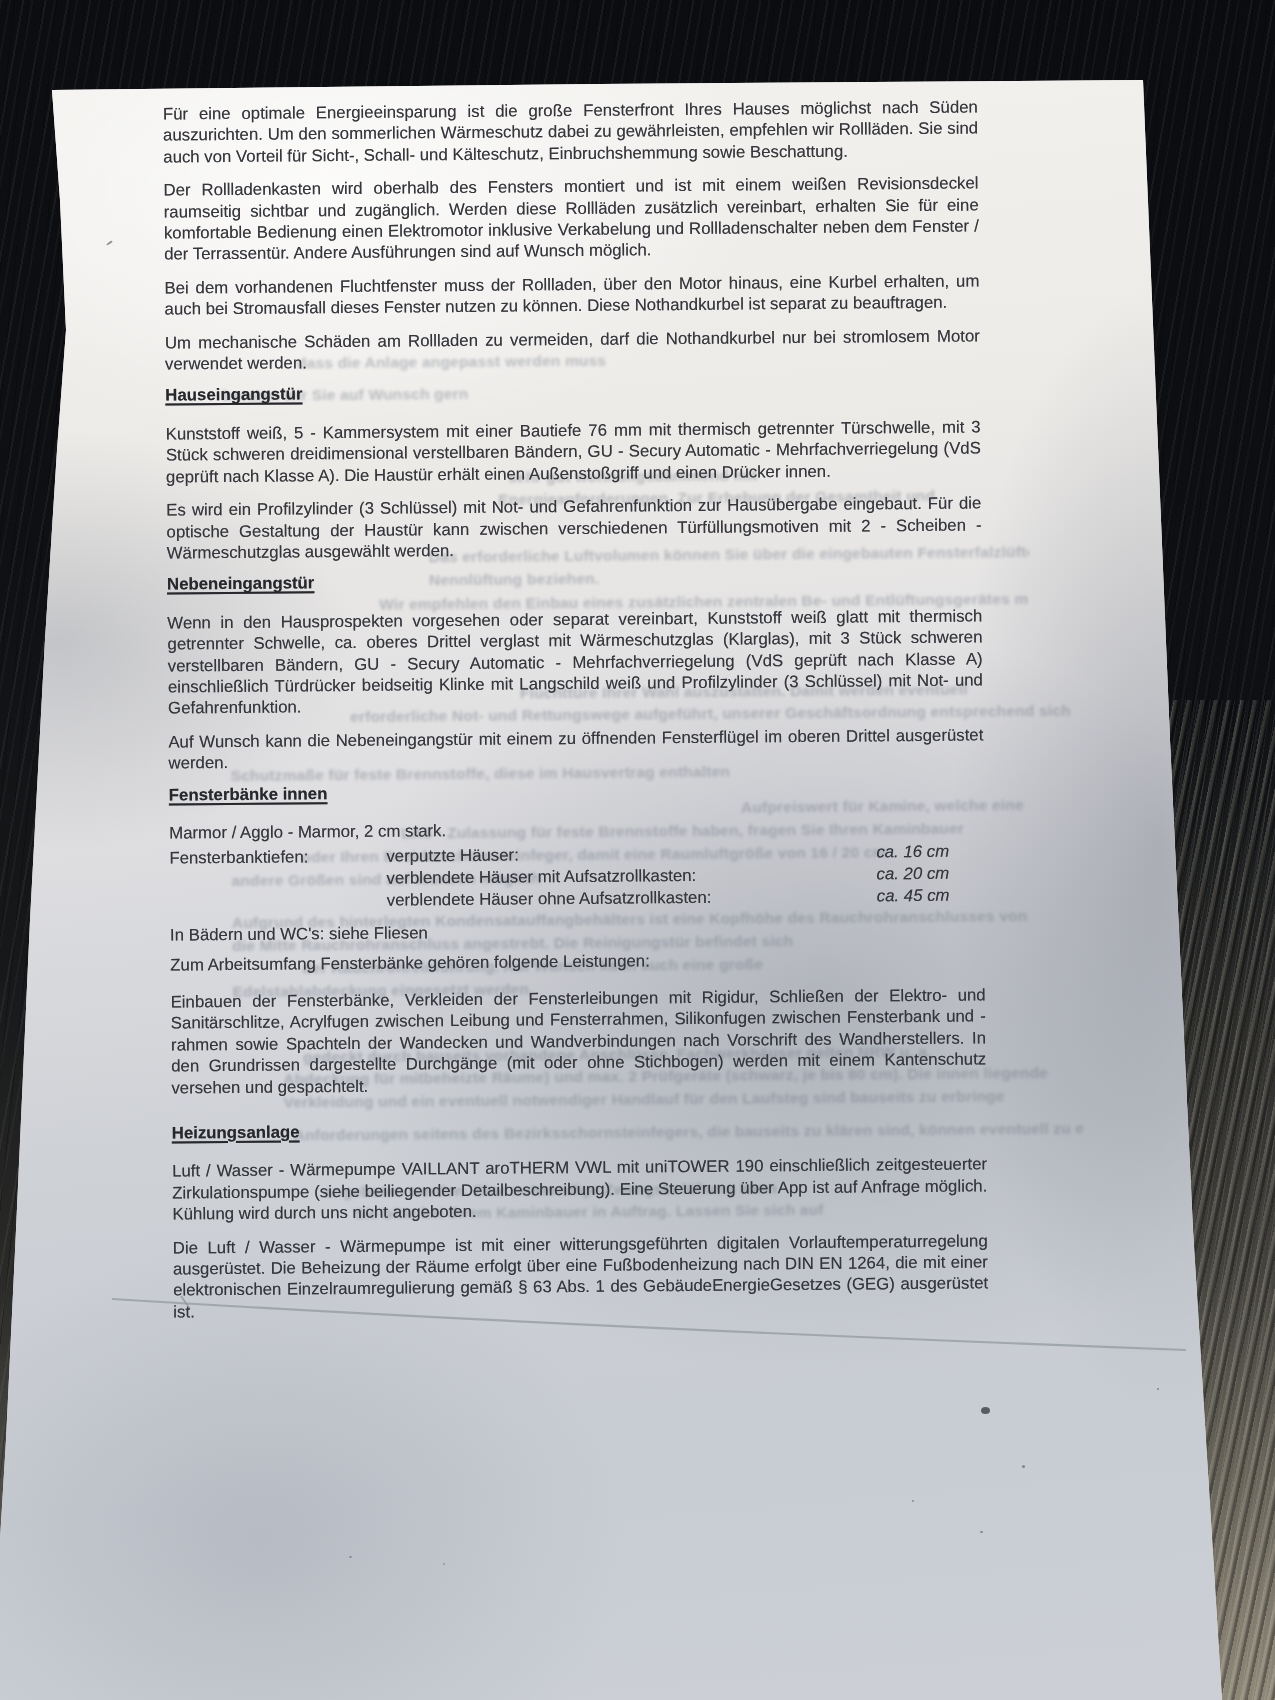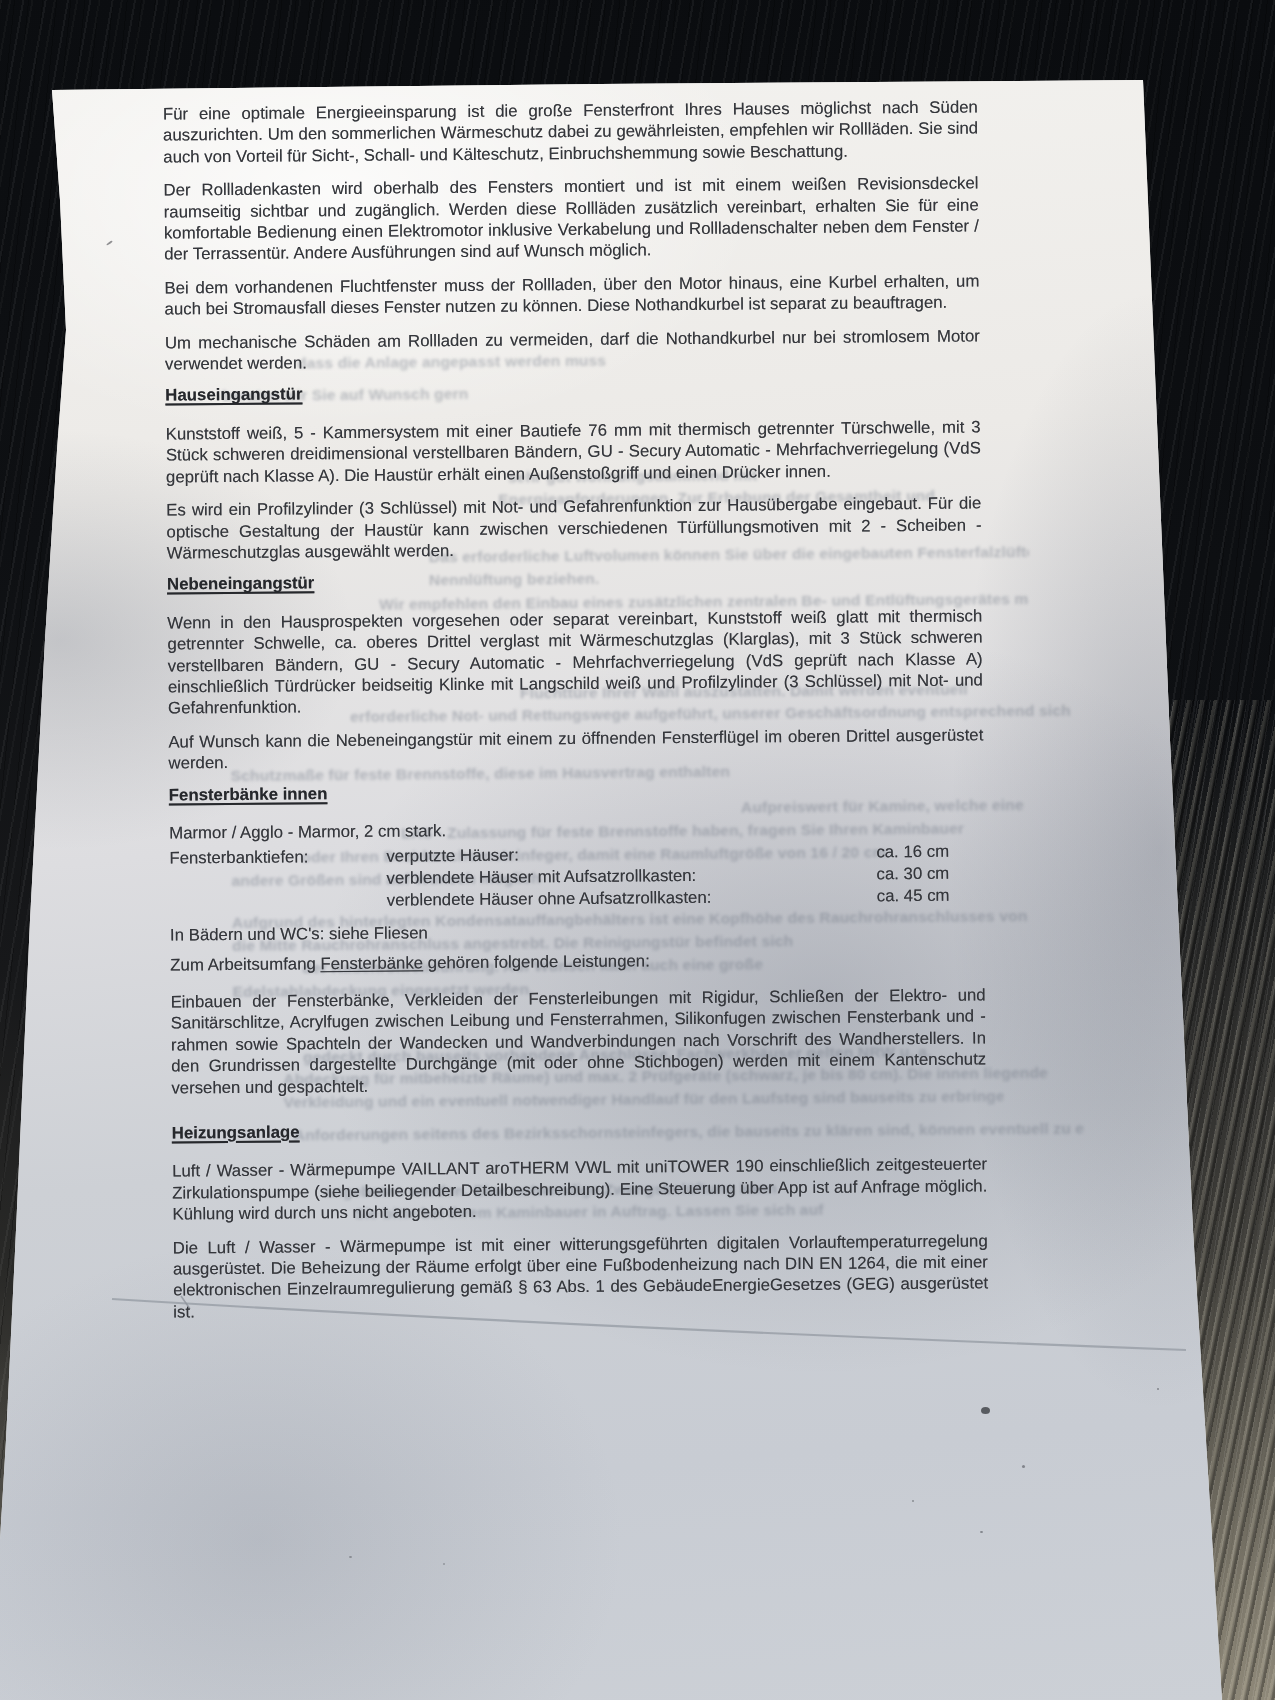--- a/index.html
+++ b/index.html
@@ -45,26 +45,26 @@
     transform:rotate(-0.5deg);transform-origin:408px 600px;
     color:#34363b;font-size:16.8px;line-height:21.4px;
     text-shadow:0 0 .5px rgba(47,49,54,.55);
   }
   .content p{margin:0 0 12px 0;text-align:justify;}
   .content p.short{text-align:left;}
   h2.hd{
     font-size:16.8px;margin:10px 0 17px 0;color:#26282c;
     text-decoration:underline;text-decoration-thickness:1.5px;text-underline-offset:3px;
   }
-  .u{text-decoration:underline;text-underline-offset:2px;}
+  .u{text-underline-offset:2px;}
   .fb-table{margin:0 0 12px 0;}
   .fb-row{display:flex;line-height:21.6px;}
   .fb-c1{width:217px;flex:none;}
   .fb-c2{flex:1 1 auto;}
-  .fb-c3{width:108px;flex:none;margin-left:auto;}
+  .fb-c3{width:108px;flex:none;margin-left:auto;font-style:italic;}
   .mb4{margin-bottom:4px !important;}
   .mb6{margin-bottom:6px !important;}
   .mb8{margin-bottom:8px !important;}
   .mb16{margin-bottom:16px !important;}
   .mt14{margin-top:24px !important;}
   .pencil{position:absolute;inset:0;pointer-events:none;}
   .speck{position:absolute;background:#3c3e43;border-radius:50%;opacity:.8;}
 </style>
 </head>
 <body>
@@ -133,21 +133,21 @@
 
     <div class="fb-table">
       <div class="fb-row">
         <span class="fb-c1">Fensterbanktiefen:</span>
         <span class="fb-c2">verputzte Häuser:</span>
         <span class="fb-c3">ca. 16 cm</span>
       </div>
       <div class="fb-row">
         <span class="fb-c1"></span>
         <span class="fb-c2">verblendete Häuser mit Aufsatzrollkasten:</span>
-        <span class="fb-c3">ca. 30 cm</span>
+        <span class="fb-c3">ca. 20 cm</span>
       </div>
       <div class="fb-row">
         <span class="fb-c1"></span>
         <span class="fb-c2">verblendete Häuser ohne Aufsatzrollkasten:</span>
         <span class="fb-c3">ca. 45 cm</span>
       </div>
     </div>
 
     <p class="short mb8">In Bädern und WC's: siehe Fliesen</p>
 

